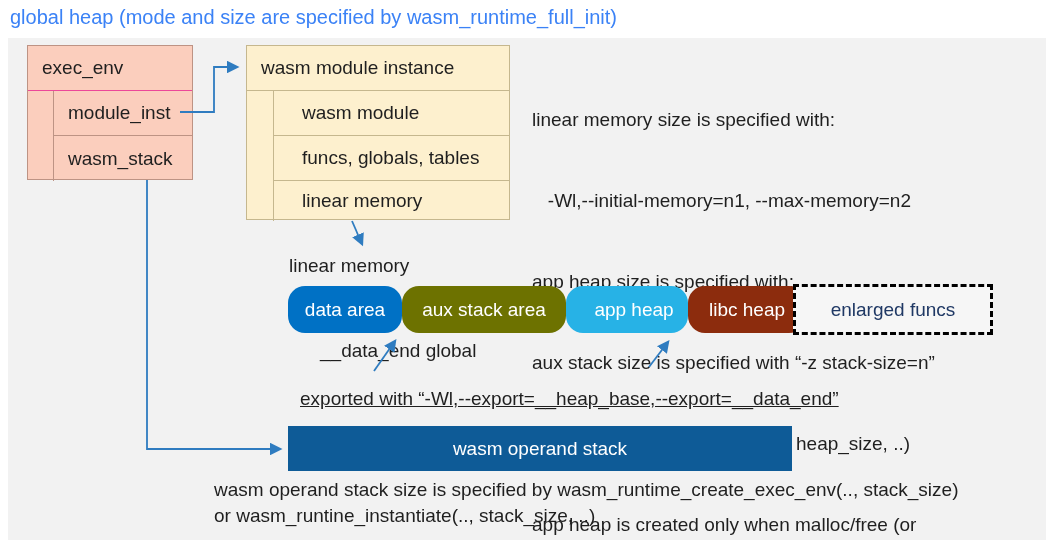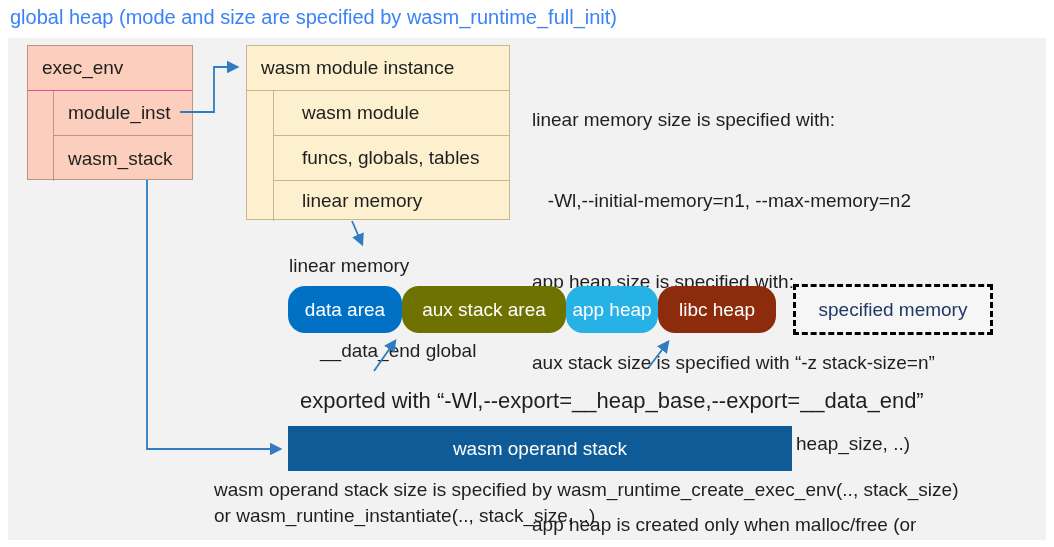--- a/index.html
+++ b/index.html
@@ -26,21 +26,21 @@
 
   .notes-right { position:absolute; left:532px; top:52px; font-size:19px; line-height:27px; white-space:pre; }
 
   .linmem-label { position:absolute; left:289px; top:255px; font-size:19px; }
   .membar { position:absolute; left:288px; top:286px; height:47px; display:flex; }
   .membar .seg { height:100%; display:flex; align-items:center; justify-content:center; color:#fff; font-size:19px;border-radius:17px; }
   .enlarged { position:absolute; left:793px; top:284px; width:200px; height:51px; background:#F6F6F6; border:3px dashed #000; box-sizing:border-box; display:flex; align-items:center; justify-content:center; font-size:19px; color:var(--enlarged-text,#1F3864); }
 
   .lbl-data-end { position:absolute; left:320px; top:340px; font-size:19px; }
   .lbl-heap-base { position:absolute; left:604px; top:362px; font-size:19px; }
-  .lbl-exported { position:absolute; left:300px; top:388px; font-size:22px; }
+  .lbl-exported { position:absolute; left:300px; top:388px; font-size:19px;text-decoration:underline; }
 
   .operand-bar { position:absolute; left:288px; top:426px; width:504px; height:45px; background:var(--operand-stack-fill); display:flex; align-items:center; justify-content:center; color:#fff; font-size:19px; }
 
   .bottom-notes { position:absolute; left:190px; top:477px; font-size:19px; line-height:26px;margin-left:24px; }
 
   svg.connectors { position:absolute; left:0; top:0; width:1054px; height:547px; pointer-events:none; }
   svg.connectors path.wire { fill:none; stroke:var(--arrow-blue,#2F7CC0); stroke-width:1.8; }
 </style>
 </head>
 <body>
@@ -69,24 +69,24 @@
     <div>aux stack size is specified with “-z stack-size=n”</div>
     <div>   wasm_runtime_instantiate(.., heap_size, ..)</div>
     <div>app heap is created only when malloc/free (or</div>
     
   </div>
 
   <div class="linmem-label">linear memory</div>
   <div class="membar">
     <div class="seg" style="width: 114px; background: rgb(0, 113, 197);">data area</div>
     <div class="seg" style="width: 164px; background: rgb(109, 114, 0);">aux stack area</div>
-    <div class="seg" style="width: 92px; background: rgb(39, 178, 230);">app heap</div>
+    <div class="seg" style="width: 108px; background: rgb(39, 178, 230); padding-left: 14px;">app heap</div>
     <div class="seg" style="width: 118px; background: rgb(140, 44, 13);">libc heap</div>
   </div>
-  <div class="enlarged">specified memory</div>
+  <div class="enlarged">enlarged funcs</div>
 
   <div class="lbl-data-end">__data_end global</div>
   <div class="lbl-exported">exported with “-Wl,--export=__heap_base,--export=__data_end”</div>
 
   <div class="operand-bar">wasm operand stack</div>
 
   <div class="bottom-notes">
     <div>wasm operand stack size is specified by wasm_runtime_create_exec_env(.., stack_size)</div>
     <div>or wasm_runtine_instantiate(.., stack_size, ..)</div>
   </div>

